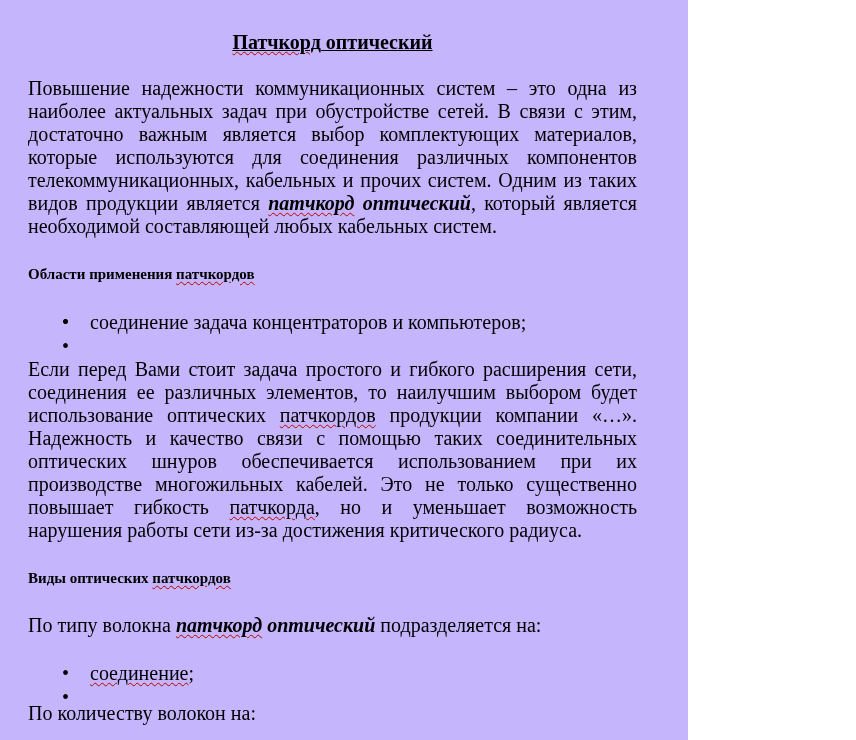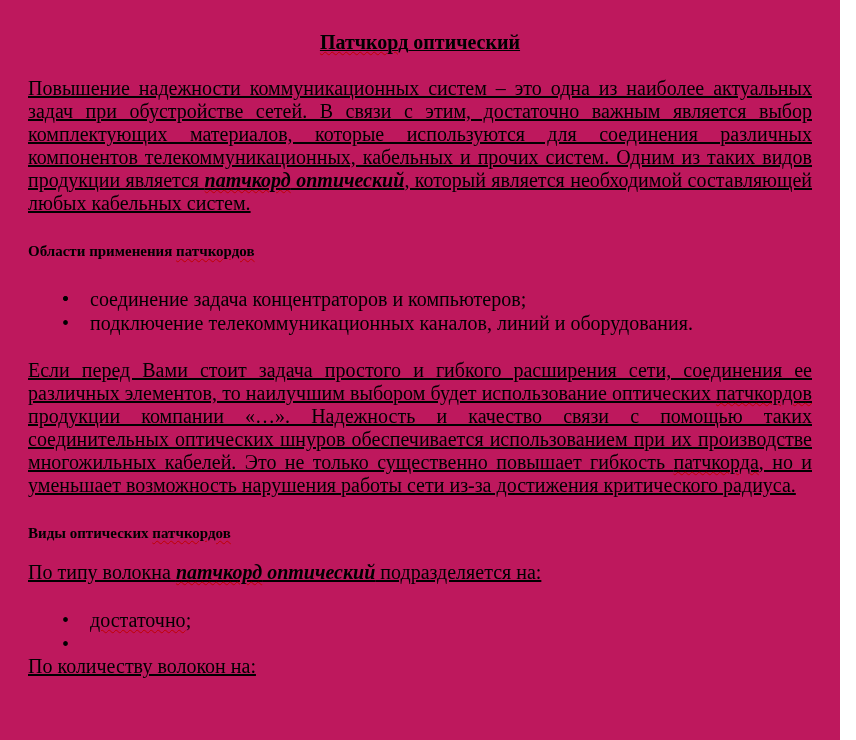--- a/index.html
+++ b/index.html
@@ -2,44 +2,43 @@
 <html lang="ru"><head>
 <meta charset="utf-8">
 <style>
   html, body {
     margin: 0;
     padding: 0;
     background: #ffffff;
   }
   .page {
     position: relative;
-    width: 840px;
+    width: 688px;
     height: 740px;
     overflow: hidden;
     box-sizing: border-box;
-    padding: 31px 28px 0 28px;
-    background: #be185d;
+    padding: 31px 51px 0 28px;
+    background: #c4b5fd;
     color: #000000;
     font-family: "Liberation Serif", "DejaVu Serif", serif;
     font-size: 20px;
     line-height: 23px;
   }
   .title {
     margin: 0;
     font-size: 20px;
     line-height: 23px;
     font-weight: bold;
     text-align: center;
     text-decoration: underline;
     text-decoration-thickness: 1px;
   }
   .para {
     margin: 23px 0 0 0;
     text-align: justify;
-    text-decoration: underline;
   }
   .heading {
     margin: 25px 0 0 0;
     font-size: 15px;
     line-height: 23px;
     font-weight: bold;
     text-align: left;
   }
   ul.list {
     list-style: none;
@@ -62,56 +61,56 @@
   span.sq {
     text-decoration-line: underline;
     text-decoration-style: wavy;
     text-decoration-color: #c00000;
     text-decoration-thickness: 1px;
     text-underline-offset: 2px;
   }
   
   .mt-heading2 { }
   .mt-para2    { margin-top: 24px; }
-  .mt-para3    { margin-top: 16px; }
+  .mt-para3    { margin-top: 24px; }
   .mt-tight    { margin-top: 2px; }
-  .mt-para4    { margin-top: 23px; }
+  .mt-para4    { margin-top: 17px; }
 </style>
 </head>
 <body>
 
 <div class="page">
 
   <h1 class="title"><span class="sq">Патчкорд</span><span> оптический</span></h1>
 
   <p class="para"><span>Повышение надежности коммуникационных систем  – это одна из наиболее актуальных задач при обустройстве сетей. В связи с этим, достаточно важным является выбор комплектующих материалов, которые используются для соединения различных компонентов телекоммуникационных, кабельных и прочих систем. Одним из таких видов продукции является </span><span class="b i sq">патчкорд</span><span class="b i"> оптический</span><span>, который является необходимой составляющей любых кабельных систем.</span></p>
 
   <h2 class="heading"><span>Области применения </span><span class="sq">патчкордов</span></h2>
 
   <ul class="list">
     <li>
       <span class="marker">•</span>
     </li>
     <li>
       <span class="marker">•</span><span class="li-text"><span>соединение задача концентраторов и компьютеров;</span></span>
     </li>
     <li>
-      <span class="marker">•</span><span class="li-text"><span>подключение телекоммуникационных каналов, линий и оборудования.</span></span>
+      <span class="marker">•</span>
     </li>
   </ul>
 
   <p class="para mt-para2"><span>Если перед Вами стоит задача простого и гибкого расширения сети, соединения ее различных элементов, то наилучшим выбором будет использование оптических </span><span class="sq">патчкордов</span><span> продукции компании «…». Надежность и качество связи с помощью таких соединительных оптических шнуров обеспечивается использованием при их производстве многожильных кабелей. Это не только существенно повышает гибкость </span><span class="sq">патчкорда</span><span>, но и уменьшает возможность нарушения работы сети из-за достижения критического радиуса.</span></p>
 
   <h2 class="heading mt-heading2"><span>Виды оптических </span><span class="sq">патчкордов</span></h2>
 
   <p class="para mt-para3"><span>По типу волокна </span><span class="b i sq">патчкорд</span><span class="b i"> оптический</span><span> подразделяется на:</span></p>
 
   <ul class="list mt-tight">
     <li>
-      <span class="marker">•</span><span class="li-text"><span class="sq">достаточно</span><span>;</span></span>
+      <span class="marker">•</span><span class="li-text"><span class="sq">соединение</span><span>;</span></span>
     </li>
     <li>
       <span class="marker">•</span>
     </li>
   </ul>
 
   <p class="para mt-para4"><span>По количеству волокон на:</span></p>
 
 </div>
 

